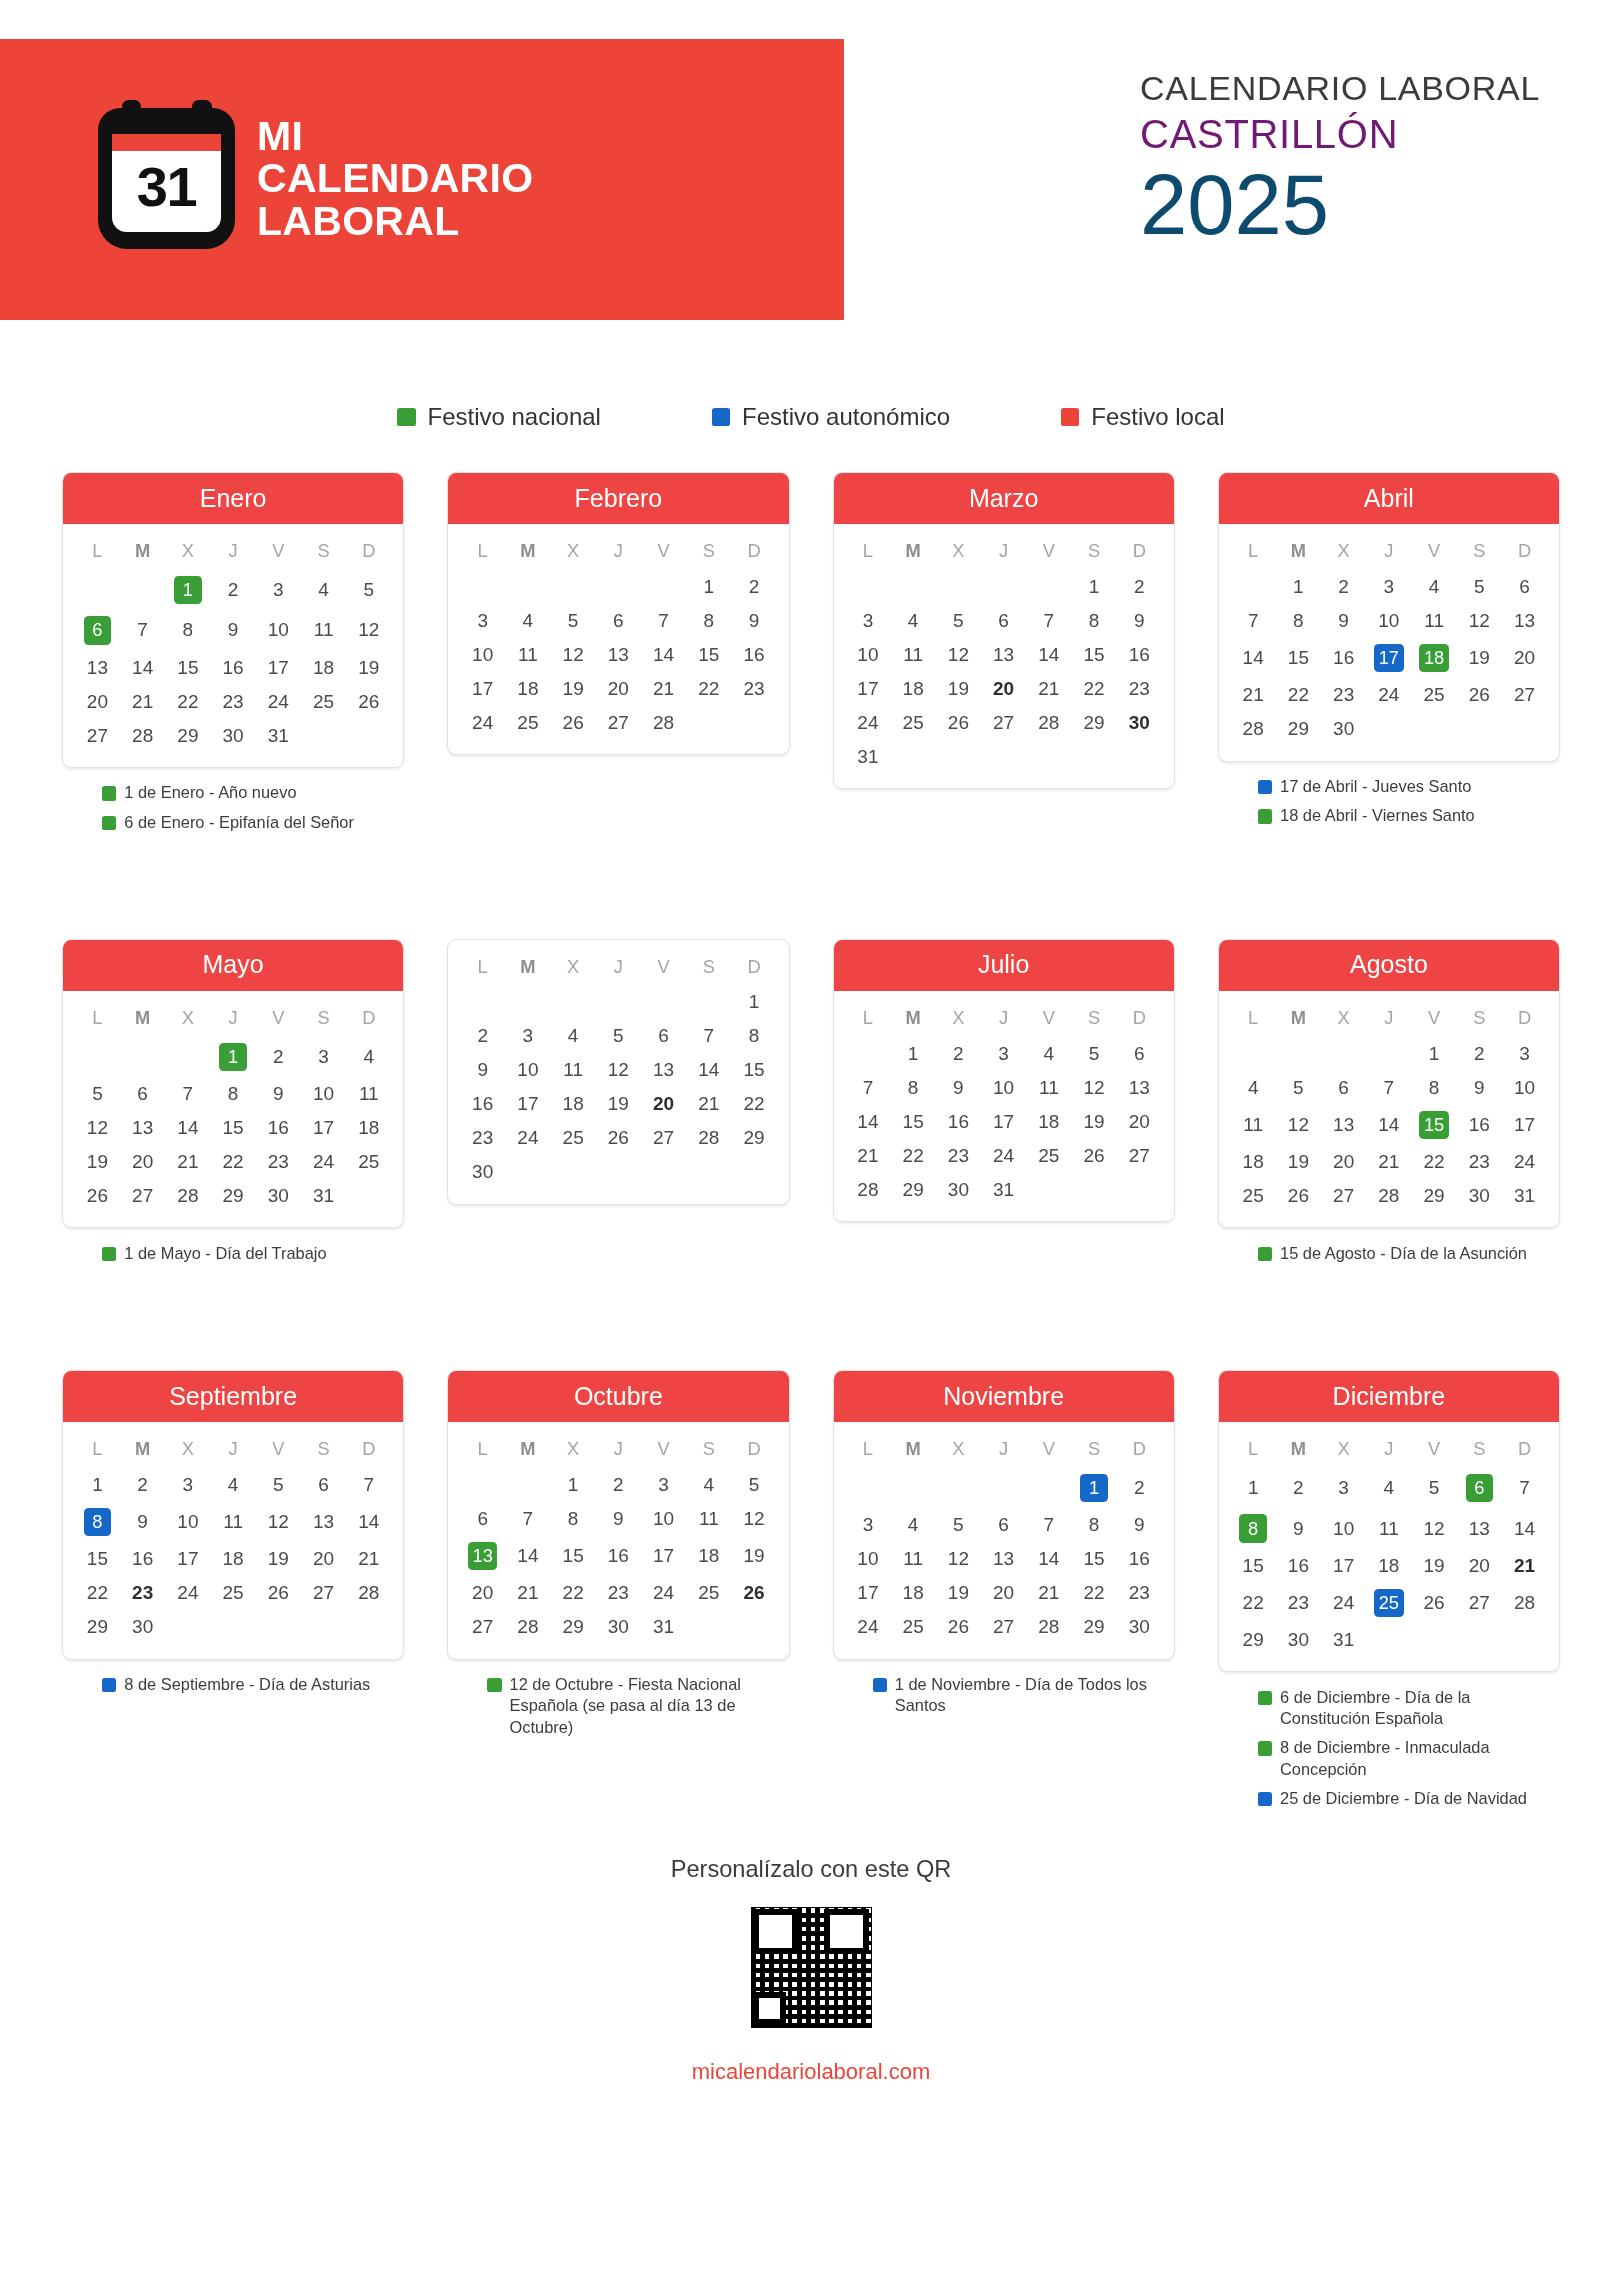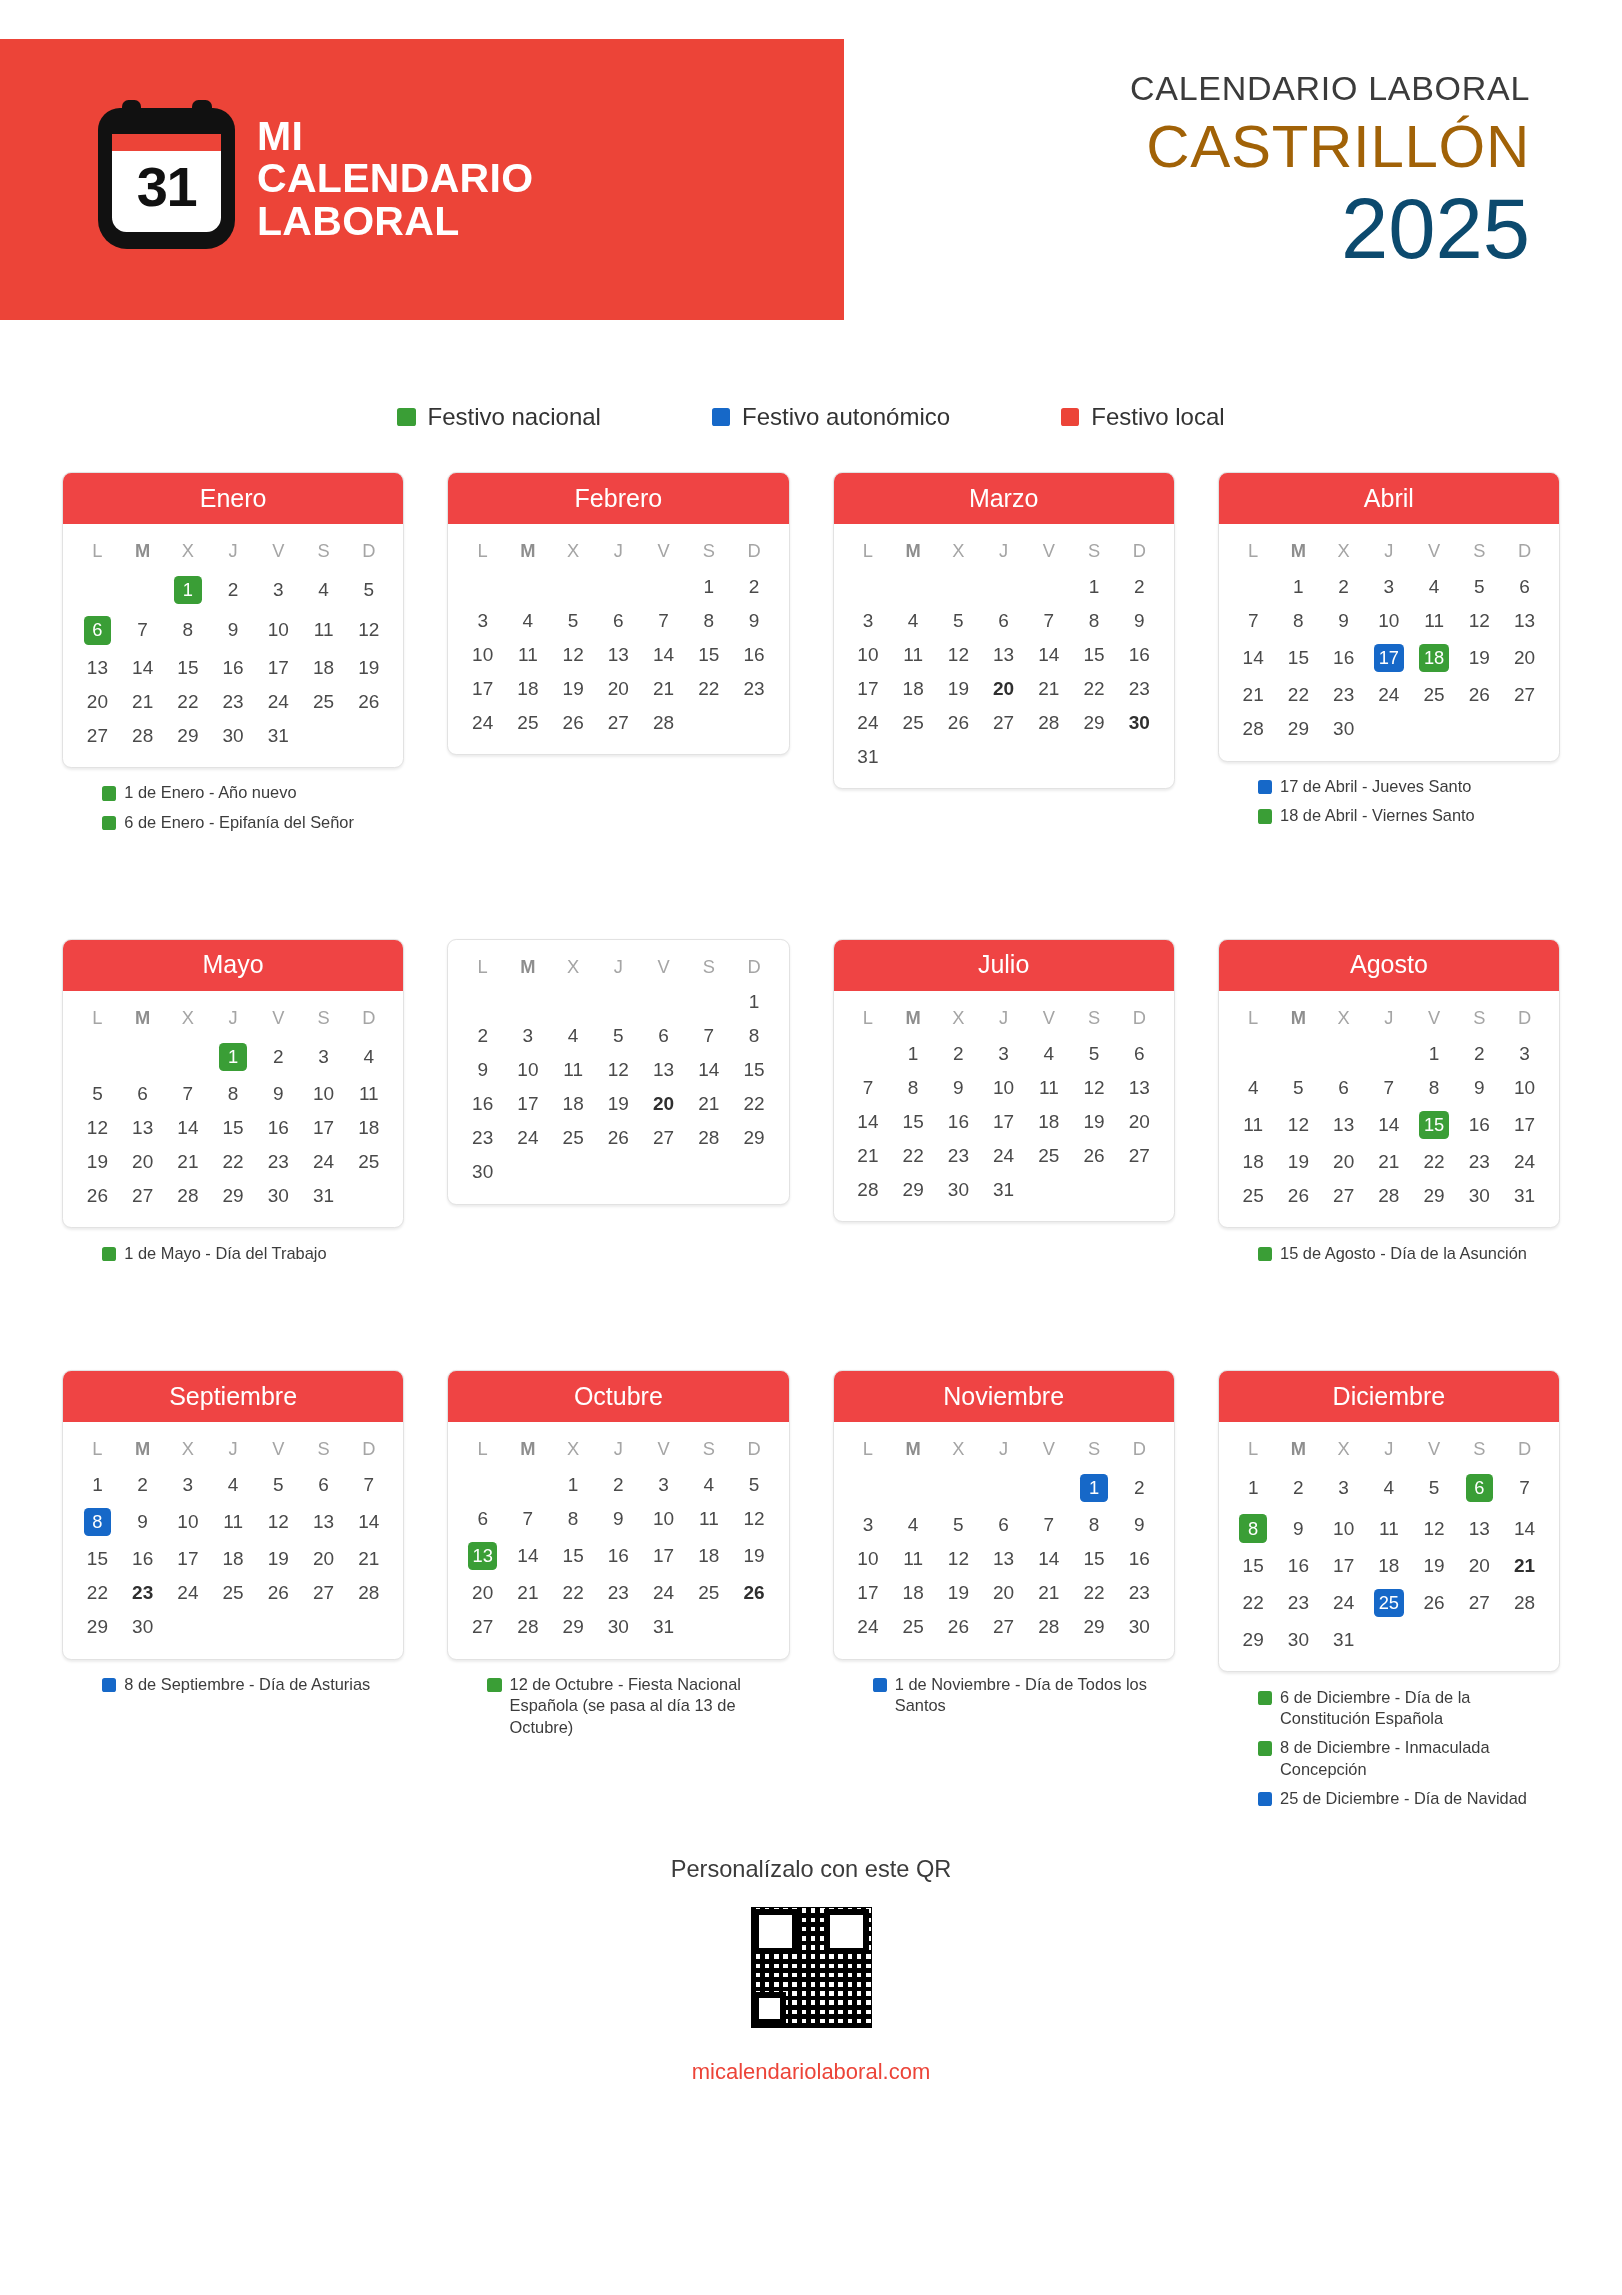--- a/index.html
+++ b/index.html
@@ -44,24 +44,24 @@
     position:absolute; left:0; top:46px; width:137px;
     text-align:center; font-size:56px; font-weight:bold; color:#111;
     letter-spacing:-1.3px;
   }
   .logo-text { color:#fff; line-height:1.04; }
   .logo-text .l1 { font-size:41px; font-weight:bold; letter-spacing:0.3px; }
   .logo-text .l2 { font-size:41px; font-weight:bold; letter-spacing:0.3px; }
   .logo-text .l3 { font-size:41px; font-weight:bold; letter-spacing:0.3px; }
 
   .title-block {
-    position:absolute; right:92px; top:69px; text-align:right;
+    position:absolute; right:82px; top:69px; text-align:left;
   }
   .title-block .t1 { font-size:34px; color:#3b3b3b; letter-spacing:0.7px; }
-  .title-block .t2 { font-size:60px; color:#a16207; letter-spacing:0.7px; margin-top:3.9px; }
+  .title-block .t2 { font-size:40px; color:#701a75; letter-spacing:0.7px; margin-top:3.9px; }
   .title-block .t3 { font-size:85px; color:#0c4a6e; font-weight:400; margin-top:5.2px; line-height:1; }
 
   
   .legend {
     display:flex; justify-content:center; gap:111px;
     margin-top:46px; font-size:24px; color:#333;
   }
   .legend-item { display:flex; align-items:center; gap:11.8px;text-align:center; }
   .sw { width:18.3px; height:18.3px; border-radius:2.6px; display:inline-block; }
 

